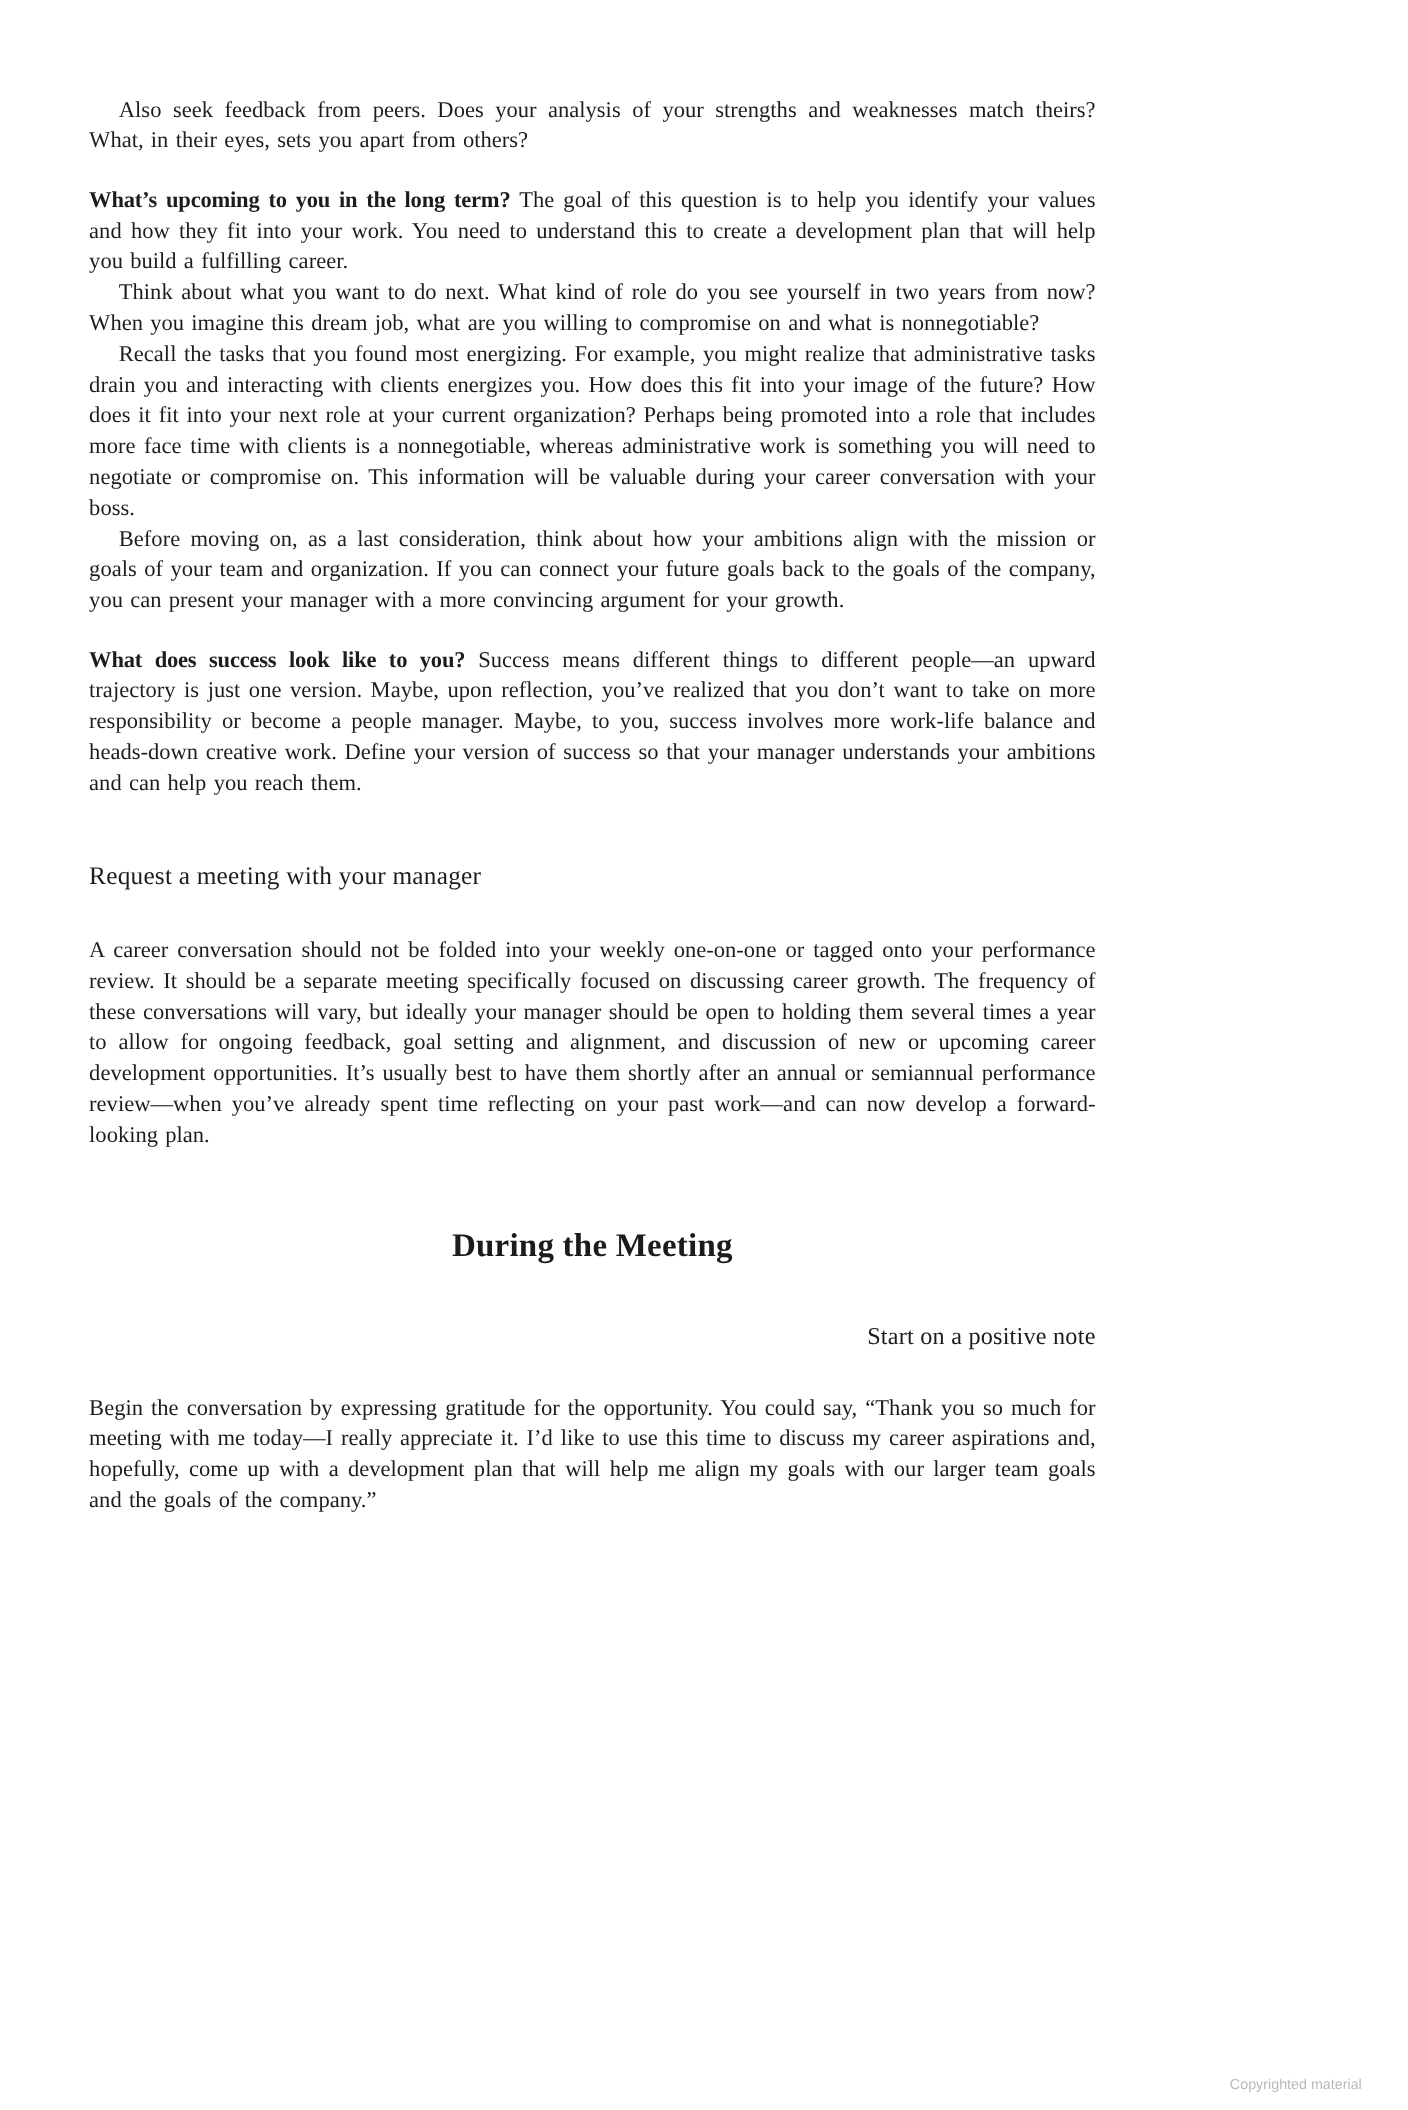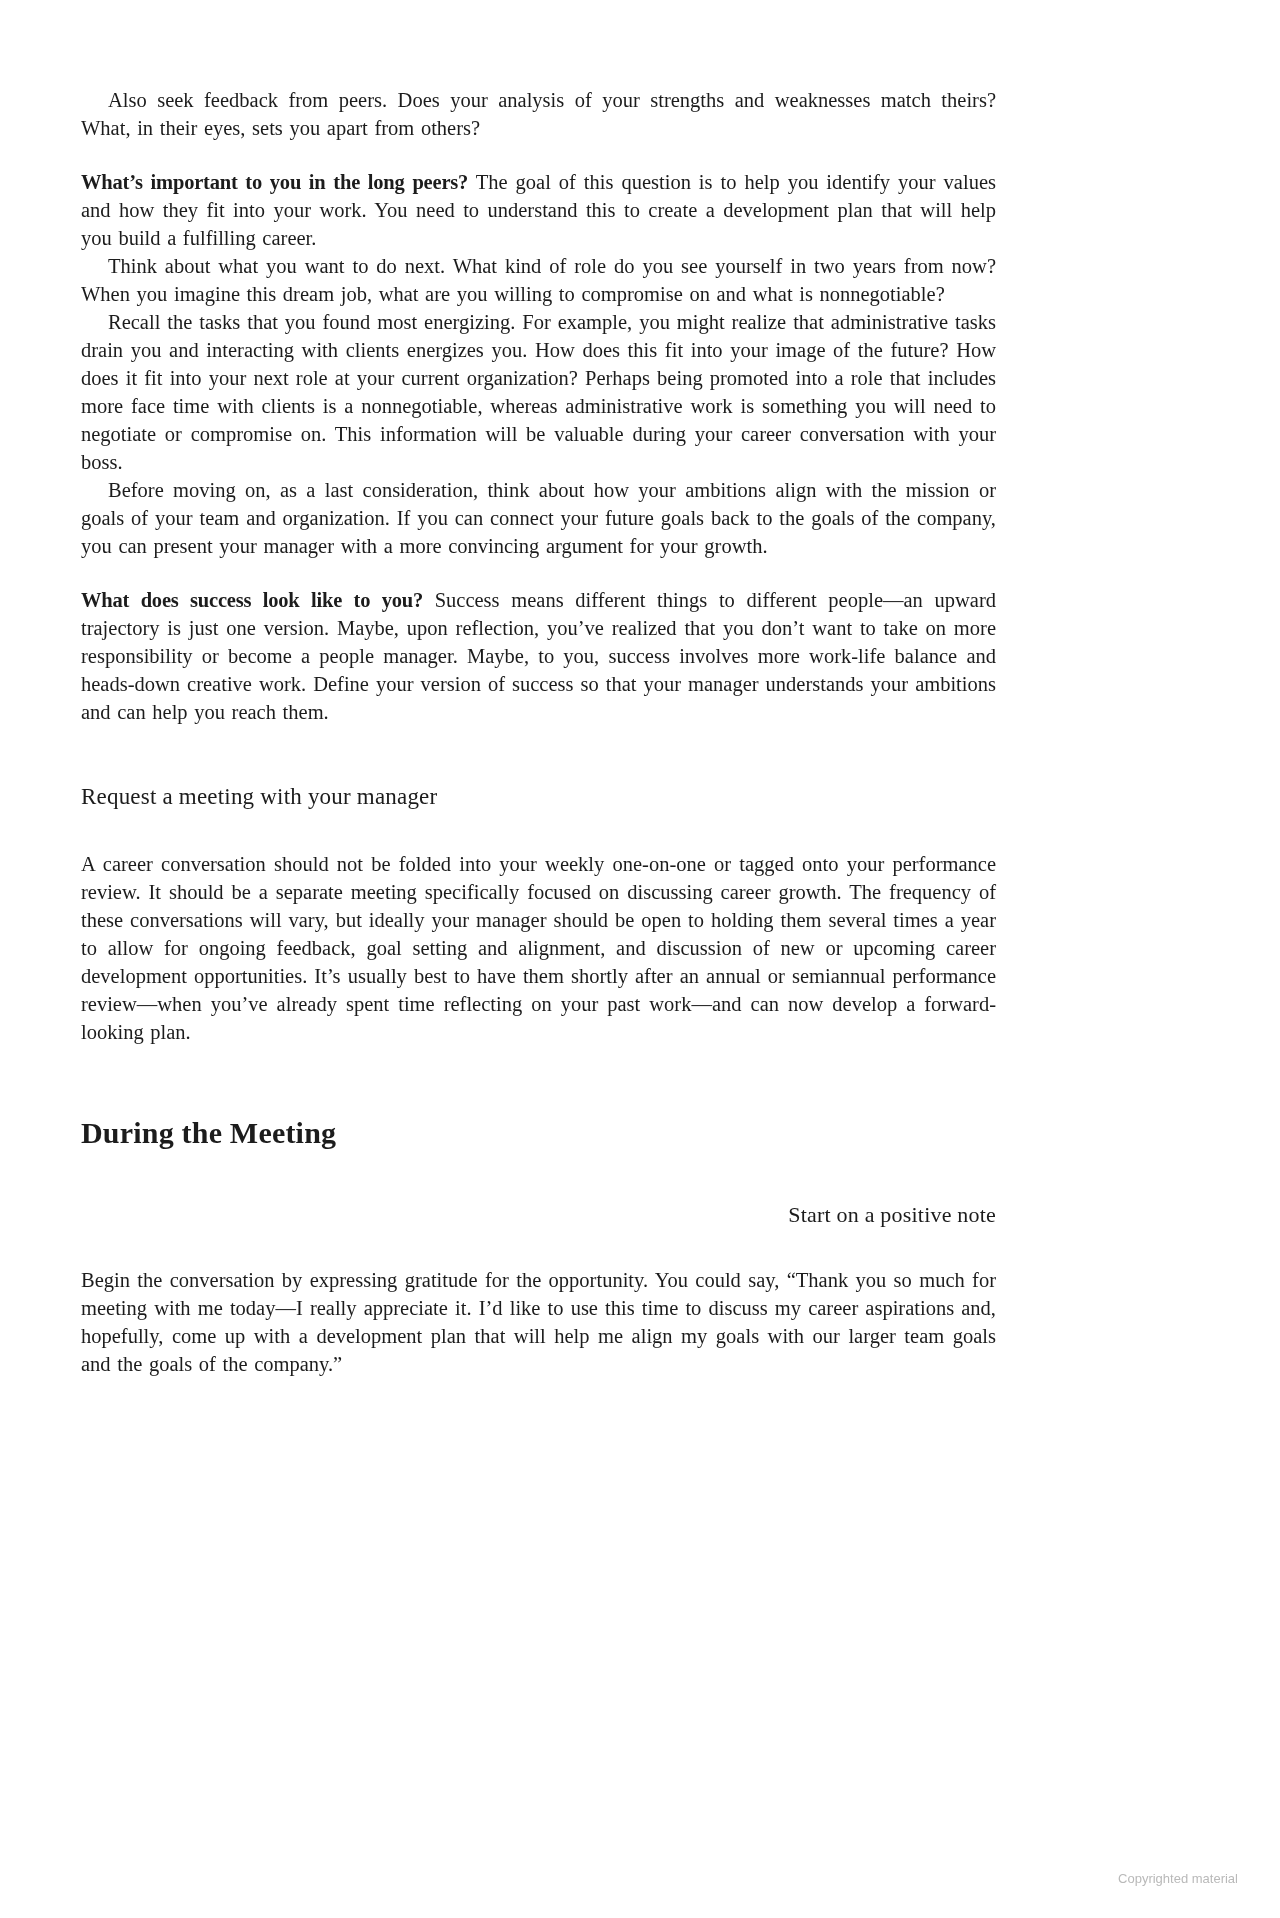--- a/index.html
+++ b/index.html
@@ -44,48 +44,48 @@
   h2.h-sub {
     font-size: 23px;
     font-weight: normal;
     text-align: left;
     margin: 58px 0 40px 0;
     letter-spacing: 0.2px;
   }
   h1.h-main {
     font-size: 30px;
     font-weight: bold;
-    text-align: left;
+    text-align: center;
     margin: 70px 0 0 0;
     letter-spacing: 0.2px;
   }
   h3.h-sub2 {
     font-size: 22px;
     font-weight: normal;
     text-align: right;
     margin: 52px 0 38px 0;
     letter-spacing: 0.2px;
   }
   .copyright {
     position: absolute;
     right: 42px;
-    bottom: 32px;
+    bottom: 16px;
     font-family: "Liberation Sans", sans-serif;
     font-size: 13px;
     color: #b9b9b9;
   }
 </style>
 </head>
 <body>
 
 <div class="page">
 
   <p class="para indent">Also seek feedback from peers. Does your analysis of your strengths and weaknesses match theirs? What, in their eyes, sets you apart from others?</p>
 
-  <p class="para qa"><span class="lead">What’s important to you in the long peers?</span><span> The goal of this question is to help you identify your values and how they fit into your work. You need to understand this to create a development plan that will help you build a fulfilling career.</span></p>
+  <p class="para qa"><span class="lead">What’s upcoming to you in the long term?</span><span> The goal of this question is to help you identify your values and how they fit into your work. You need to understand this to create a development plan that will help you build a fulfilling career.</span></p>
 
   <p class="para indent">Think about what you want to do next. What kind of role do you see yourself in two years from now? When you imagine this dream job, what are you willing to compromise on and what is nonnegotiable?</p>
 
   <p class="para indent">Recall the tasks that you found most energizing. For example, you might realize that administrative tasks drain you and interacting with clients energizes you. How does this fit into your image of the future? How does it fit into your next role at your current organization? Perhaps being promoted into a role that includes more face time with clients is a nonnegotiable, whereas administrative work is something you will need to negotiate or compromise on. This information will be valuable during your career conversation with your boss.</p>
 
   <p class="para indent">Before moving on, as a last consideration, think about how your ambitions align with the mission or goals of your team and organization. If you can connect your future goals back to the goals of the company, you can present your manager with a more convincing argument for your growth.</p>
 
   <p class="para qa"><span class="lead">What does success look like to you?</span><span> Success means different things to different people—an upward trajectory is just one version. Maybe, upon reflection, you’ve realized that you don’t want to take on more responsibility or become a people manager. Maybe, to you, success involves more work-life balance and heads-down creative work. Define your version of success so that your manager understands your ambitions and can help you reach them.</span></p>
 
   <h2 class="h-sub">Request a meeting with your manager</h2>

